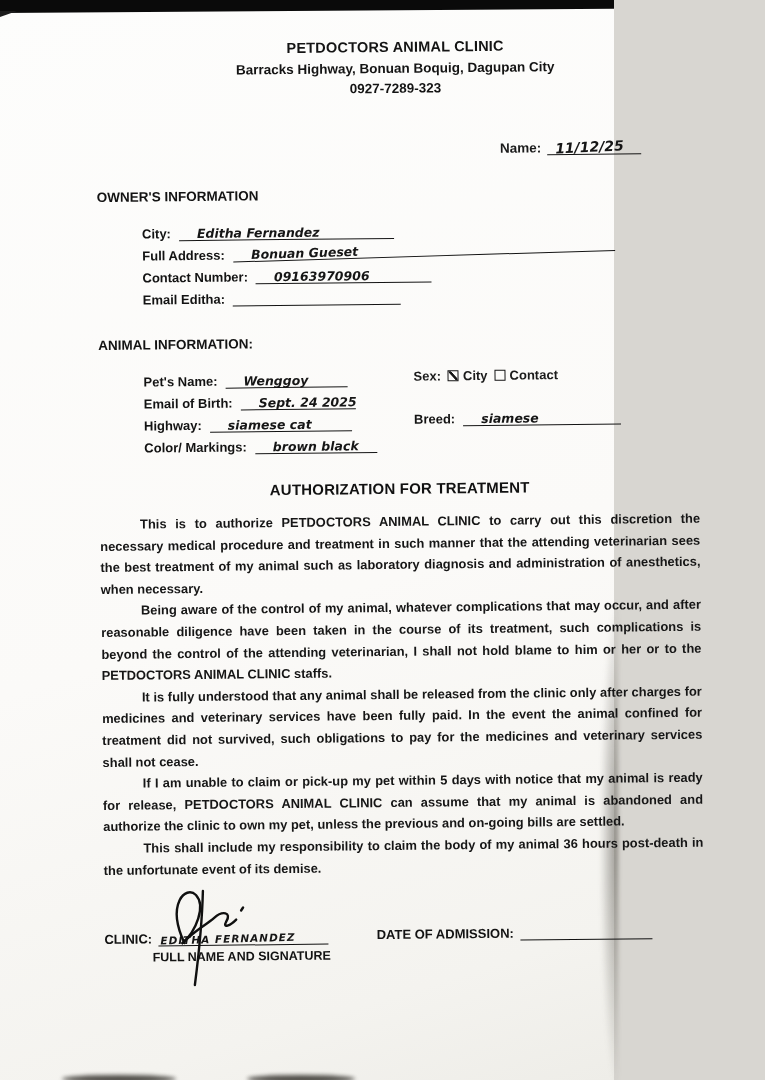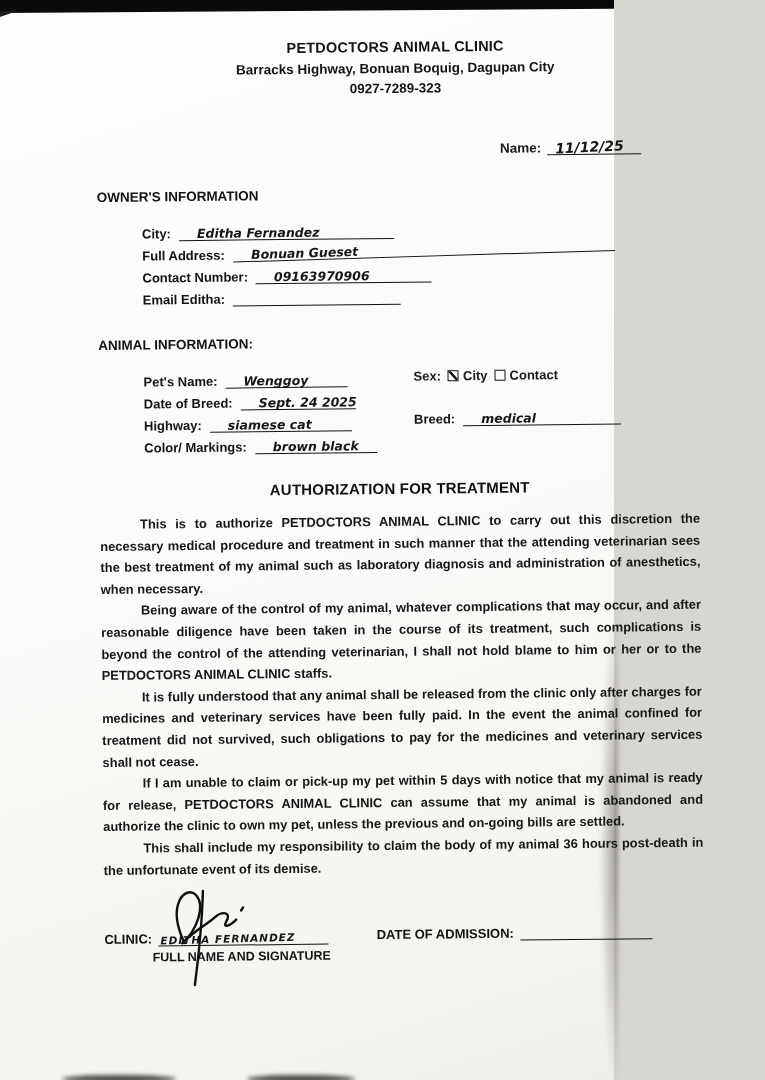--- a/index.html
+++ b/index.html
@@ -157,21 +157,21 @@
     <div class="section-title">ANIMAL INFORMATION:</div>
 
     <div class="fields animal-fields">
       <div class="frow">
         <span>Pet's Name:</span>
         <span class="fline w-pet">
           <span class="hw">Wenggoy</span>
         </span>
       </div>
       <div class="frow">
-        <span>Date of Breed:</span>
+        <span>Email of Birth:</span>
         <span class="fline w-dob">
           <span class="hw">Sept. 24 2025</span>
         </span>
       </div>
       <div class="frow">
         <span>Highway:</span>
         <span class="fline w-species">
           <span class="hw">siamese cat</span>
         </span>
       </div>
@@ -186,21 +186,21 @@
         <span>Sex:</span>
         <span class="checkbox checked"></span>
         <span>City</span>
         <span class="checkbox"></span>
         <span>Contact</span>
       </div>
 
       <div class="frow breed-row">
         <span>Breed:</span>
         <span class="fline w-breed">
-          <span class="hw">medical</span>
+          <span class="hw">siamese</span>
         </span>
       </div>
     </div>
 
     <div class="auth-title">AUTHORIZATION FOR TREATMENT</div>
 
     <div class="body-text">
       <p>This is to authorize PETDOCTORS ANIMAL CLINIC to carry out this discretion the necessary medical procedure and treatment in such manner that the attending veterinarian sees the best treatment of my animal such as laboratory diagnosis and administration of anesthetics, when necessary.</p>
       <p>Being aware of the control of my animal, whatever complications that may occur, and after reasonable diligence have been taken in the course of its treatment, such complications is beyond the control of the attending veterinarian, I shall not hold blame to him or her or to the PETDOCTORS ANIMAL CLINIC staffs.</p>
       <p>It is fully understood that any animal shall be released from the clinic only after charges for medicines and veterinary services have been fully paid. In the event the animal confined for treatment did not survived, such obligations to pay for the medicines and veterinary services shall not cease.</p>

